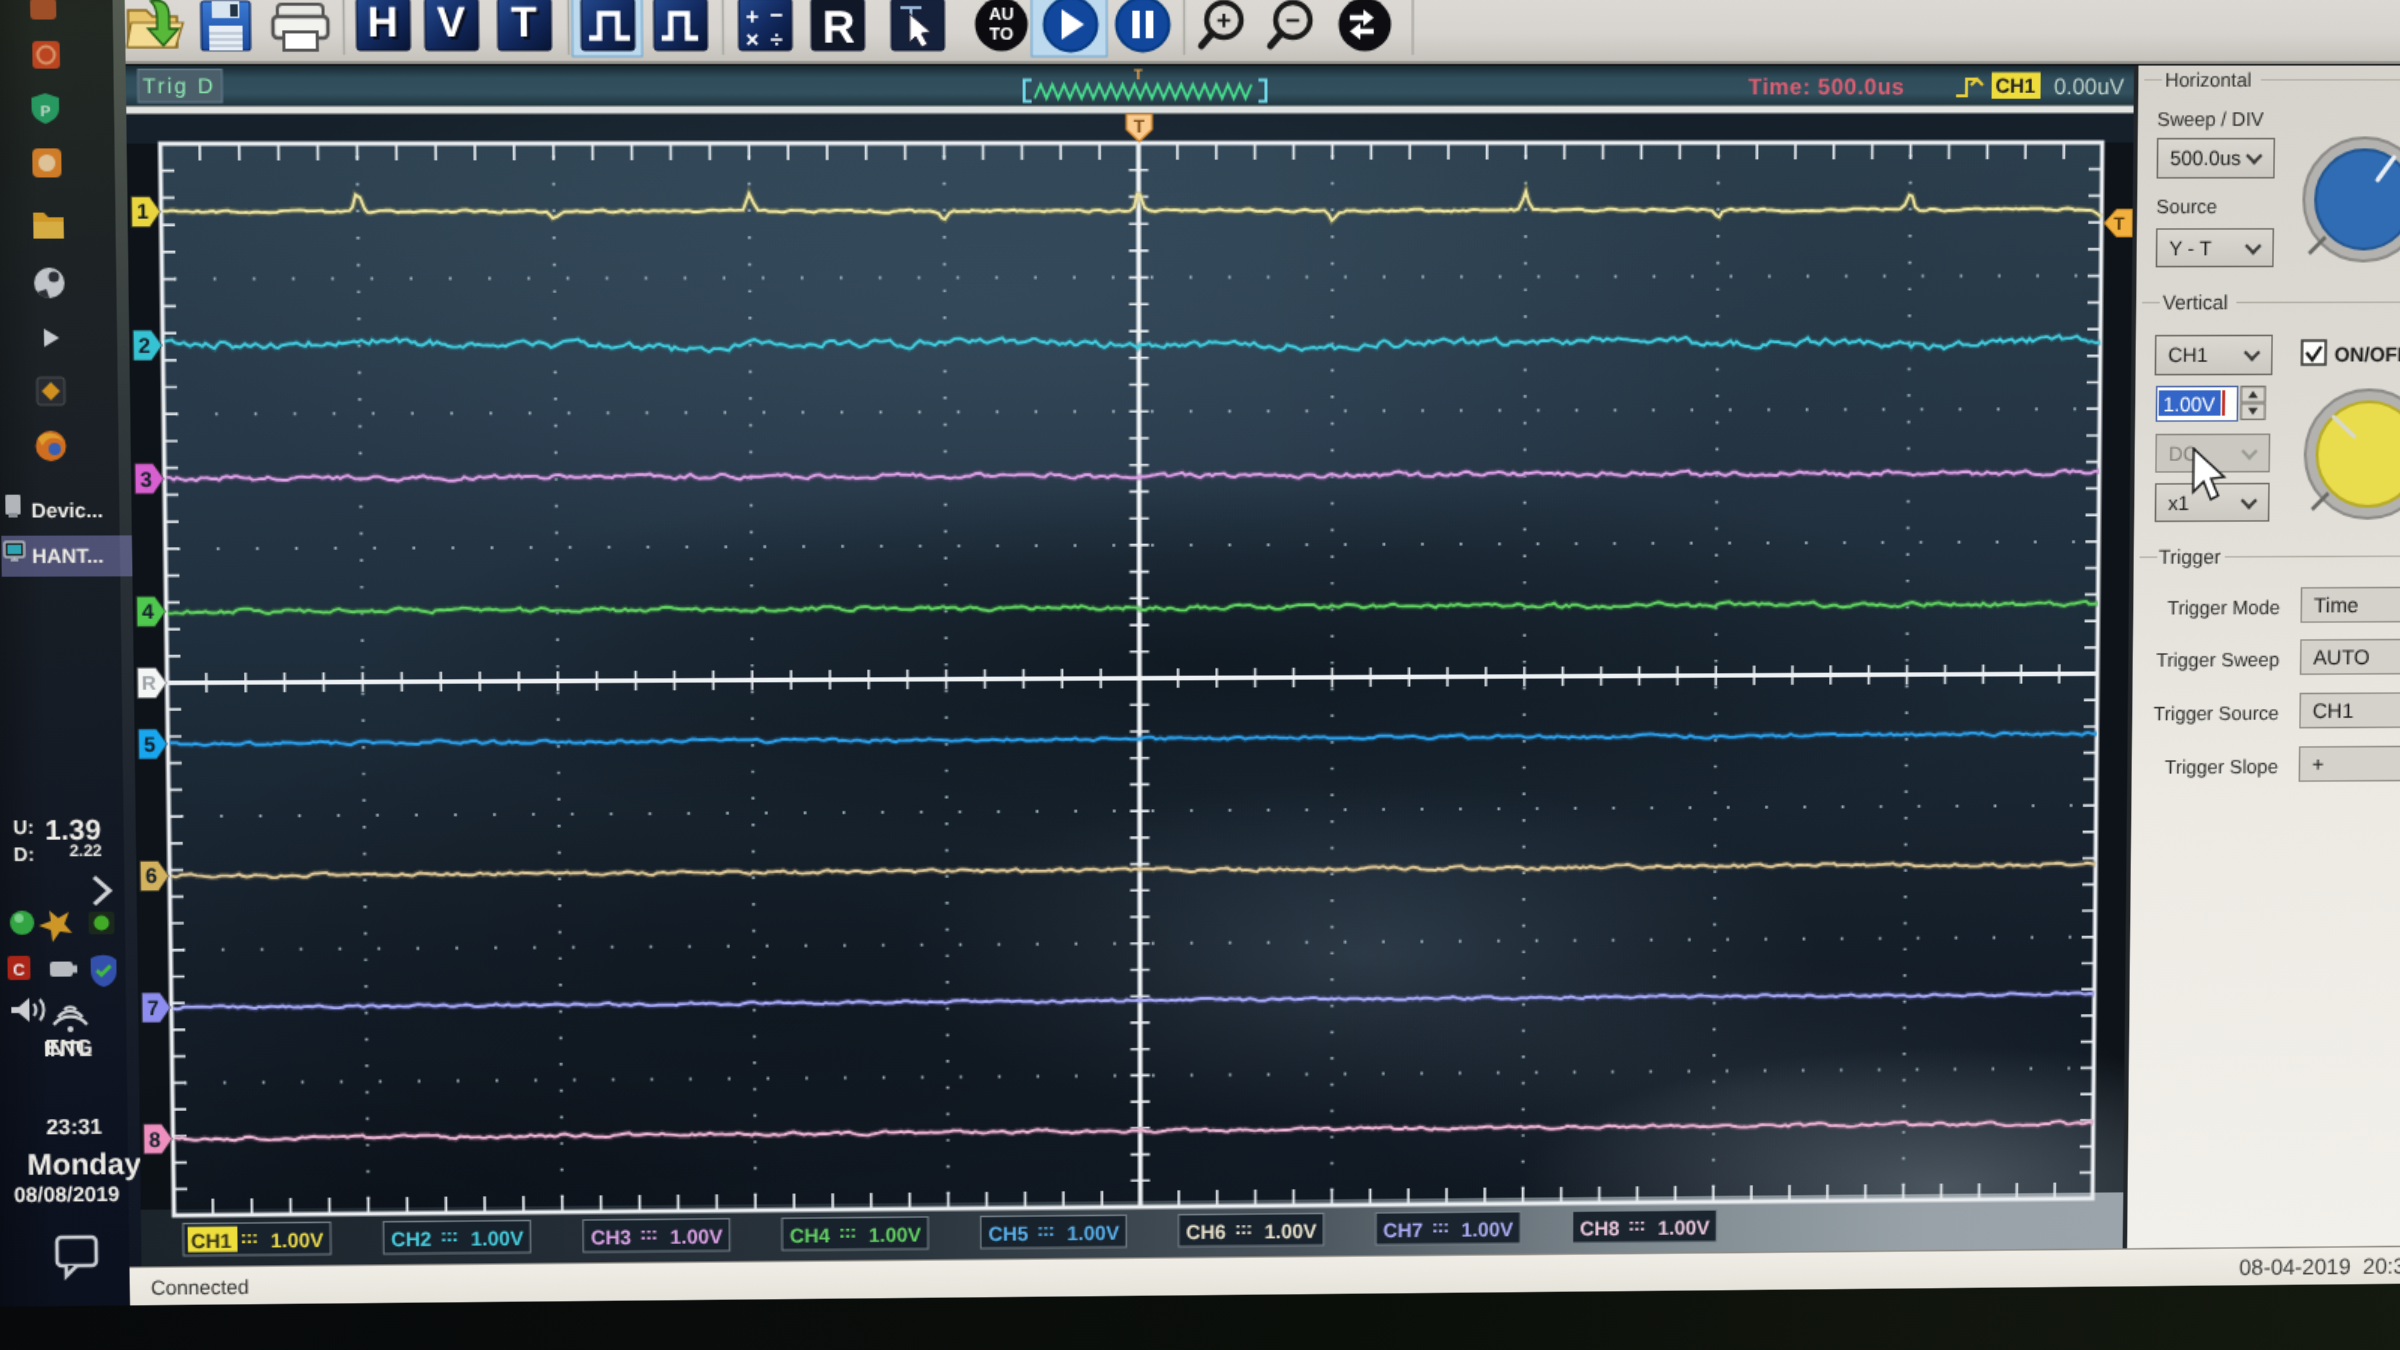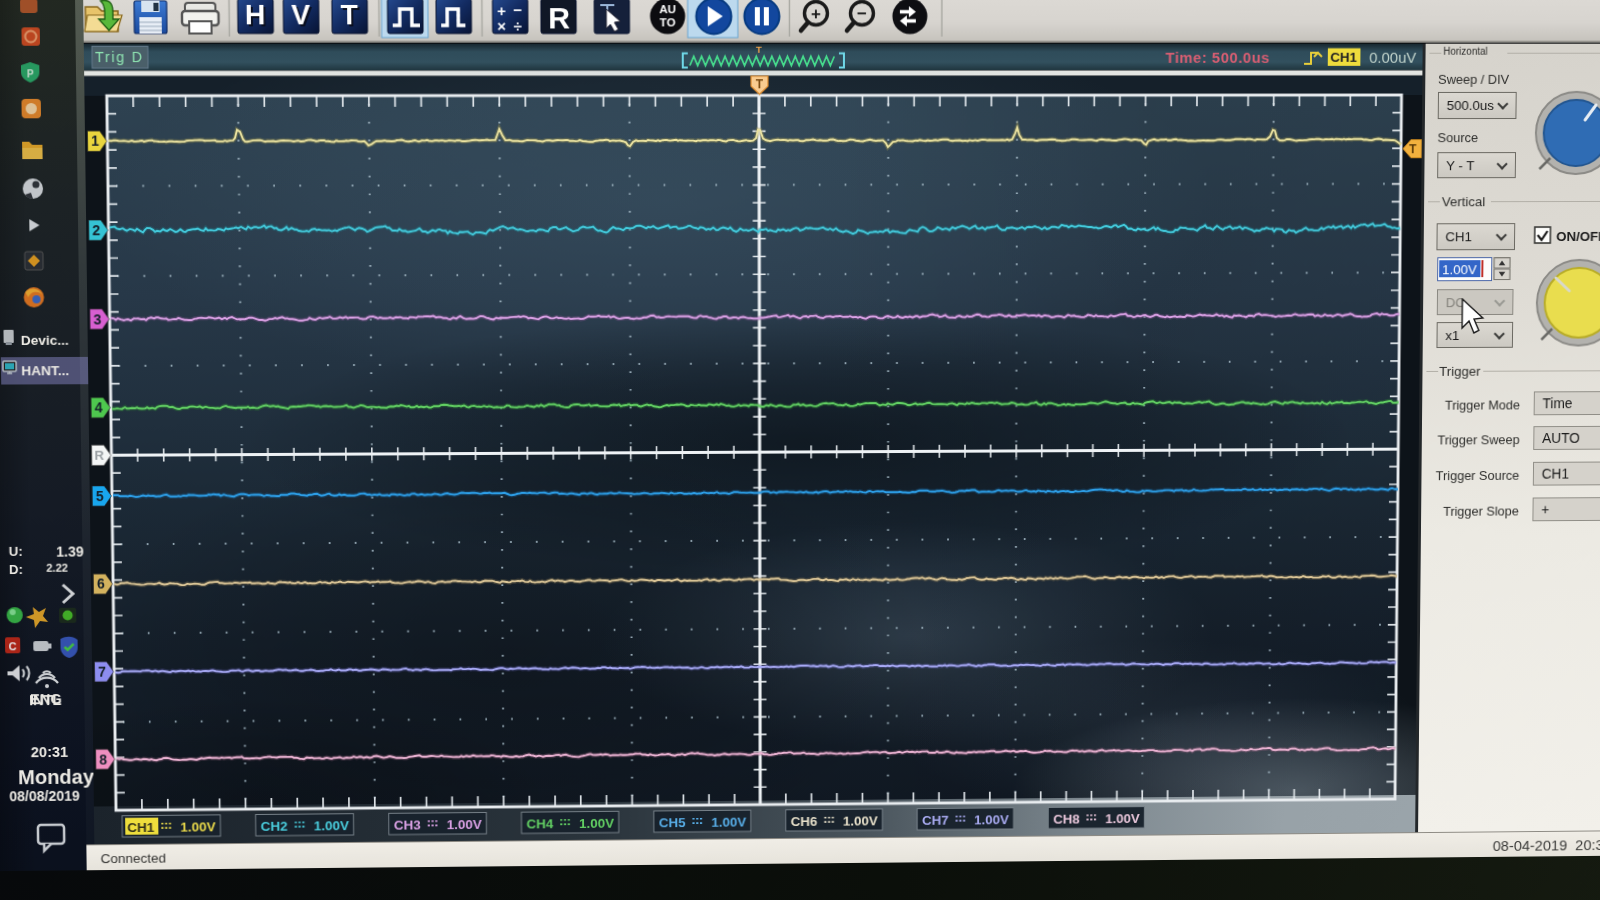--- a/index.html
+++ b/index.html
@@ -80,26 +80,26 @@
 <path d="M2,664 h5 l7,-6 v16 l-7,-6 h-5 z" fill="#e8eaec"></path>
 <path d="M17,662 a7,7 0 0 1 0,8 M21,659 a11,11 0 0 1 0,14" stroke="#e8eaec" stroke-width="2" fill="none"></path>
 <path d="M30,676 a14,14 0 0 1 22,0 M33,671 a10,10 0 0 1 16,0 M37,666 a6,6 0 0 1 8,0" stroke="#e8eaec" stroke-width="2.2" fill="none"></path>
 <circle cx="41" cy="679" r="2" fill="#e8eaec"></circle>
 <rect x="30" y="818" width="26" height="19" rx="3" fill="none" stroke="#e0e4e8" stroke-width="2.5"></rect>
 <path d="M36,837 l0,7 7,-7" fill="#0c1220" stroke="#e0e4e8" stroke-width="2.5"></path>
 </svg>
 <div class="wt" style="left:20px;top:328px;font-size:13.5px">Devic...</div>
 <div class="wt" style="left:20px;top:358px;font-size:13.5px">HANT...</div>
 <div class="wt" style="left:5px;top:537px;font-size:13px">U:</div>
-<div class="wt" style="left:52px;top:537px;font-size:14px">1.39</div>
+<div class="wt" style="left:26px;top:537px;font-size:19px">1.39</div>
 <div class="wt" style="left:5px;top:555px;font-size:13px">D:</div>
 <div class="wt" style="left:42px;top:555px;font-size:11px">2.22</div>
 <div class="wt" style="left:24px;top:684px;font-size:14.5px">ENG</div>
 <div class="wt" style="left:23px;top:685px;font-size:14.5px">INTL</div>
-<div class="wt" style="left:24px;top:737px;font-size:14.5px">20:31</div>
+<div class="wt" style="left:24px;top:737px;font-size:14.5px">23:31</div>
 <div class="wt" style="left:11px;top:759px;font-size:20px">Monday</div>
 <div class="wt" style="left:2px;top:781px;font-size:14px">08/08/2019</div>
 <div id="tbar" class="abs">
       <svg class="tbarsvg" width="1540" height="44" viewBox="86 0 1540 44" xmlns="http://www.w3.org/2000/svg">
         <defs>
 <linearGradient id="icg" x1="0" y1="0" x2="1" y2="1">
  <stop offset="0" stop-color="#24498e"></stop>
             <stop offset="0.5" stop-color="#122a60"></stop>
             <stop offset="1" stop-color="#081434"></stop>
 </linearGradient>
@@ -325,21 +325,21 @@
       <rect x="914.1" y="809.5" width="98" height="21.5" fill="#18222c" stroke="#78828a" stroke-width="1" opacity="0.97"></rect>
       <text x="919.1" y="825.7" font-size="13.5" font-weight="bold" fill="#a8aaf0">CH7</text>
       <path d="M953.1,817.7 h10 M953.1,822.1 h10" stroke="#a8aaf0" stroke-width="1.6" stroke-dasharray="2.2 1.6"></path>
       <text x="972.1" y="825.7" font-size="13.5" font-weight="bold" fill="#a8aaf0">1.00V</text>
       <rect x="1047.4" y="809.5" width="98" height="21.5" fill="#18222c" stroke="#78828a" stroke-width="1" opacity="0.97"></rect>
       <text x="1052.4" y="825.7" font-size="13.5" font-weight="bold" fill="#e8c6da">CH8</text>
       <path d="M1086.4,817.7 h10 M1086.4,822.1 h10" stroke="#e8c6da" stroke-width="1.6" stroke-dasharray="2.2 1.6"></path>
       <text x="1105.4" y="825.7" font-size="13.5" font-weight="bold" fill="#e8c6da">1.00V</text>
 </svg>
     <div id="panel" class="abs">
-      <div class="lbl" style="left:18px;top:2px;font-size:10px">Horizontal</div>
+      <div class="lbl" style="left:18px;top:2px;font-size:13px">Horizontal</div>
       <div class="hair" style="left:4px;top:9px;width:12px"></div>
       <div class="hair" style="left:83px;top:9px;width:134px"></div>
       <div class="lbl" style="left:13px;top:28px">Sweep / DIV</div>
       <div class="combo" style="left:13px;top:48px;width:80px;height:27px;"><span style="">500.0us</span><div class="chev"></div></div>
       <div class="lbl" style="left:13px;top:86px">Source</div>
       <div class="combo" style="left:13px;top:108px;width:80px;height:26px;"><span style="">Y - T</span><div class="chev"></div></div>
       <svg class="abs" style="left:80px;top:46px" width="130" height="86" viewBox="0 0 114 86">
 <circle cx="66" cy="43" r="41" fill="#b3b2ae" stroke="#8c8b87" stroke-width="2"></circle>
 <circle cx="66" cy="43" r="33" fill="#2f6cb4"></circle>
 <circle cx="66" cy="43" r="33" fill="none" stroke="#235690" stroke-width="2"></circle>

